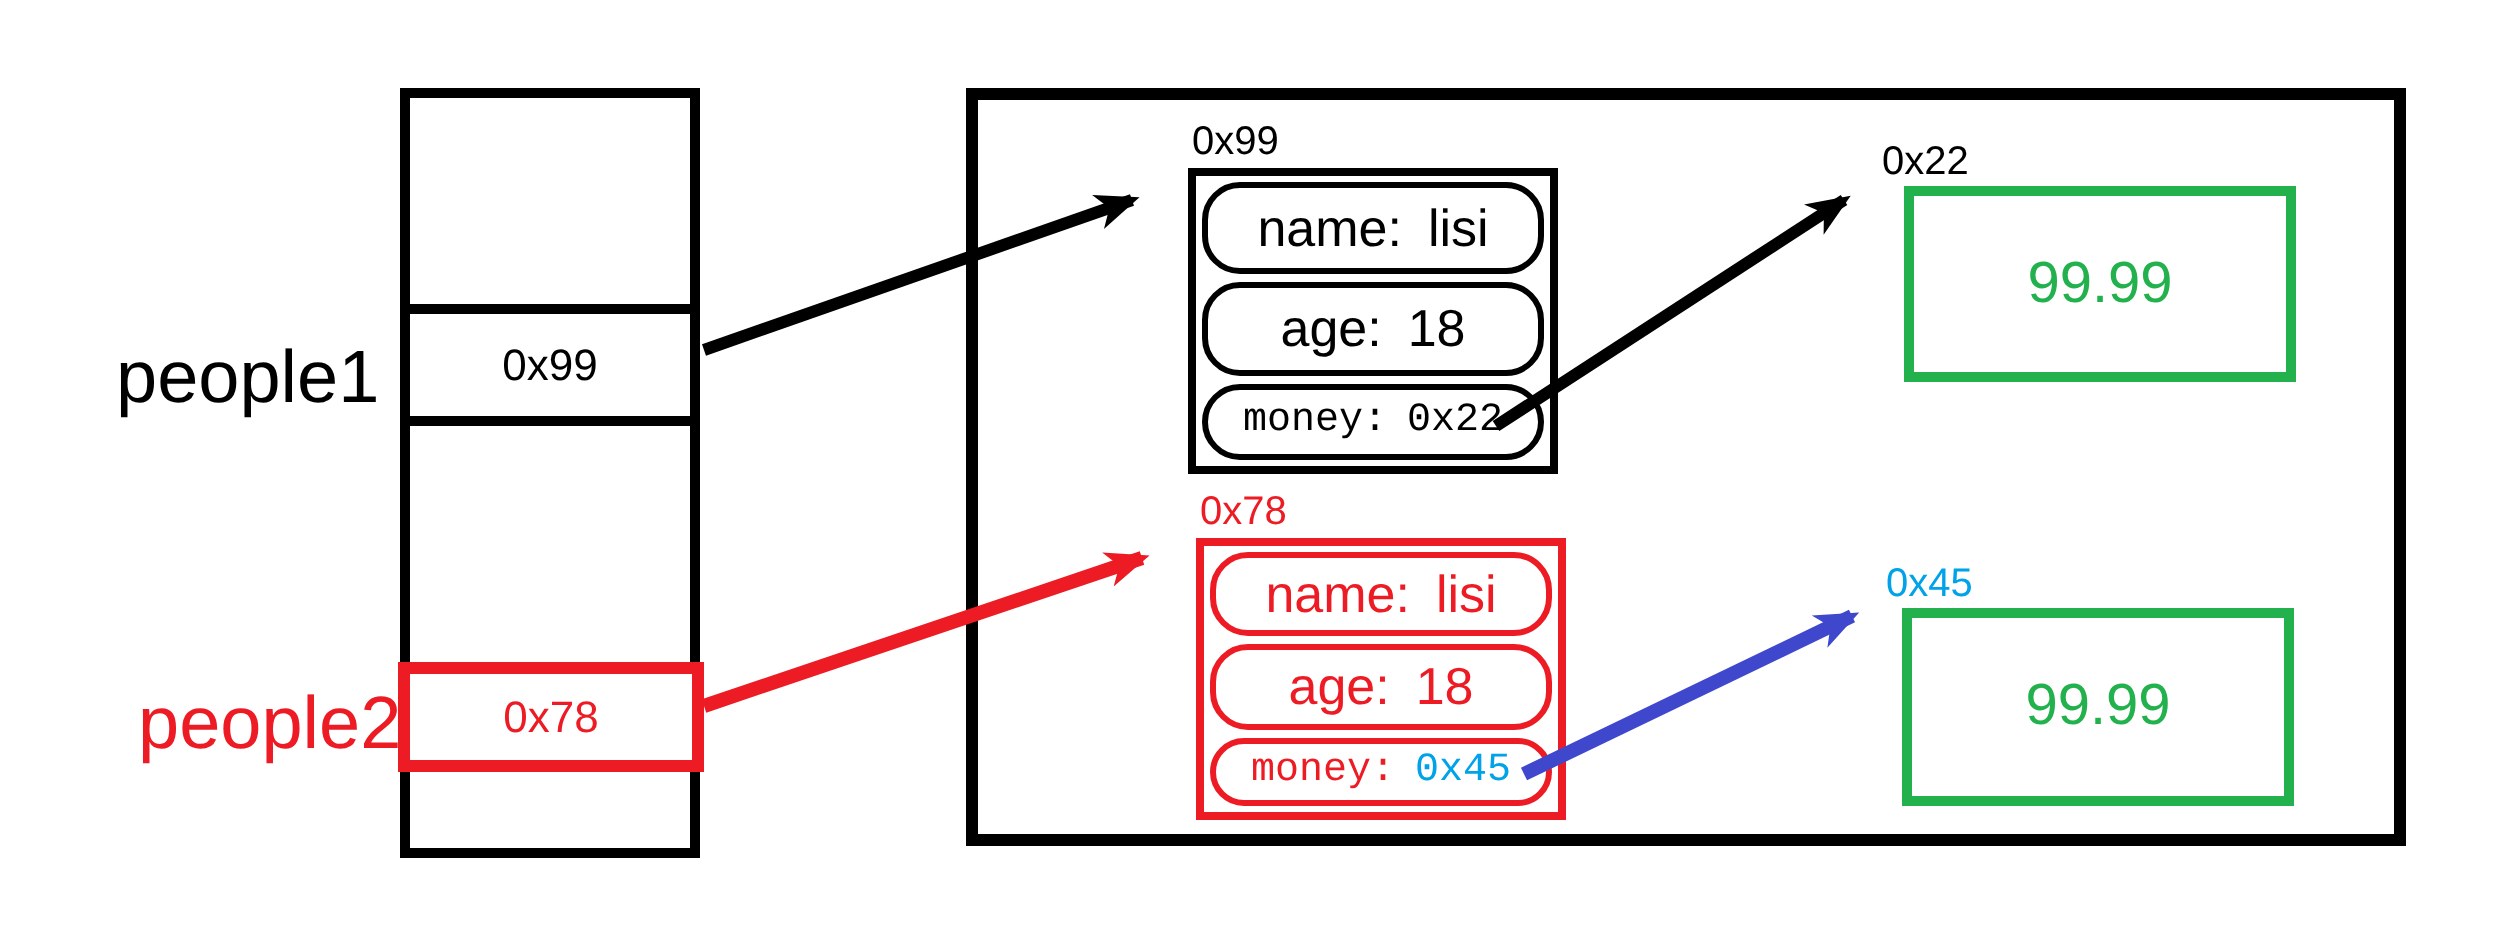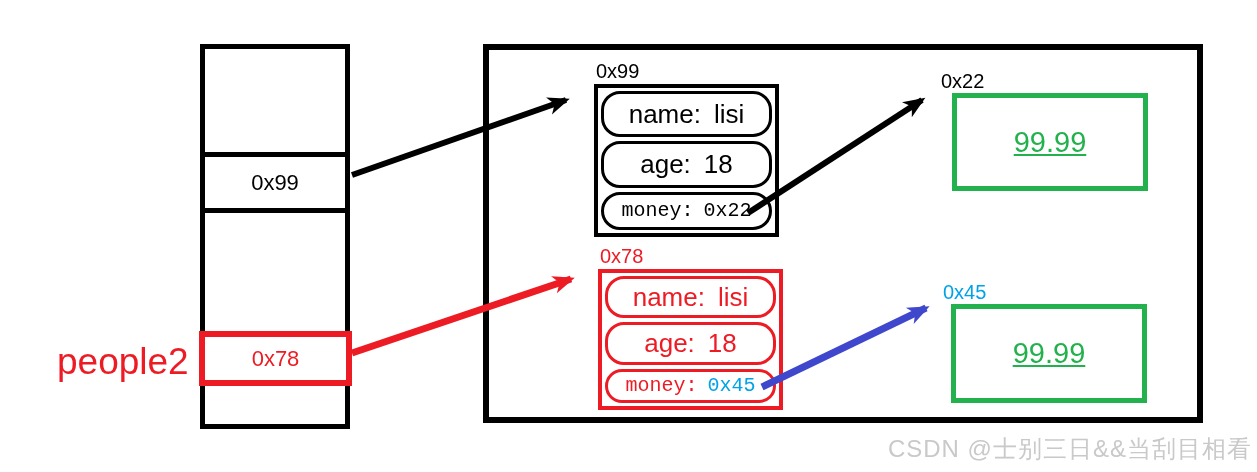--- a/index.html
+++ b/index.html
@@ -6,21 +6,21 @@
     --c-black:#000000; --c-red:#ed1c24; --c-green:#22b14c;
     --c-blue:#3f48cc; --c-lightblue:#00a2e8; --c-watermark:#c9c9c9;
   }
   html,body{margin:0;padding:0;background:#ffffff;}
   body{font-family:"Liberation Sans","DejaVu Sans",sans-serif;}
   .canvas{position:relative;width:1257px;height:472px;background:#ffffff;overflow:hidden;}
 
   
   .var-label{position:absolute;font-size:37px;line-height:1;color:var(--c-black);}
   .var-label.p1{left:58px;top:170px;}
-  .var-label.p2{left:57px;top:343px;color:var(--c-red);}
+  .var-label.p2{left:69px;top:343px;color:var(--c-red);}
 
   
   .stack-box{position:absolute;left:200px;top:44px;width:150px;height:385px;
     border:5px solid var(--c-black);box-sizing:border-box;}
   .stack-divider{position:absolute;left:0;right:0;height:5px;background:var(--c-black);}
   .stack-divider.d1{top:103px;}
   .stack-divider.d2{top:159px;}
   .stack-cell-value{position:absolute;left:0;right:0;top:104px;height:60px;
     display:flex;align-items:center;justify-content:center;font-size:22px;color:var(--c-black);}
   .people2-cell{position:absolute;left:199px;top:331px;width:153px;height:55px;
@@ -47,36 +47,37 @@
   .obj .row{flex:1 1 auto;box-sizing:border-box;display:flex;align-items:center;
     justify-content:center;gap:13px;font-size:26px;border-radius:19px;}
   .obj.o1 .row{border:3px solid var(--c-black);color:var(--c-black);}
   .obj.o2 .row{border:3px solid var(--c-red);color:var(--c-red);}
   .obj .row.money{font-size:20px;gap:10px;font-family:Liberation Mono, monospace;}
   .obj.o2 .row.money .val{color:var(--c-lightblue);}
 
   
   .valbox{position:absolute;box-sizing:border-box;border:5px solid var(--c-green);
     display:flex;align-items:center;justify-content:center;
-    font-size:29px;color:var(--c-green);background:#ffffff;text-decoration:underline;}
+    font-size:29px;color:var(--c-green);background:#ffffff;}
   .valbox.g1{left:952px;top:93px;width:196px;height:98px;}
   .valbox.g2{left:951px;top:304px;width:196px;height:99px;}
 
   
   .arrows{position:absolute;left:0;top:0;width:1257px;height:472px;z-index:3;pointer-events:none;}
 
   
   .watermark{position:absolute;right:5px;top:436px;font-size:24px;line-height:1.1;
     color:var(--c-watermark);letter-spacing:1px;}
 </style>
 </head>
 <body>
 
 <div class="canvas">
 
+  <div class="var-label p1">people1</div>
   <div class="var-label p2">people2</div>
 
   <div class="stack-box">
     <div class="stack-divider d1"></div>
     <div class="stack-divider d2"></div>
     <div class="stack-cell-value">0x99</div>
   </div>
   <div class="people2-cell">
     <span>0x78</span>
   </div>
@@ -136,14 +137,13 @@
       <marker id="ah-blue" markerUnits="userSpaceOnUse" markerWidth="28" markerHeight="28" refX="18" refY="11" orient="auto">
         <path d="M0,2 L22,11 L0,20 L6,11 Z" style="fill:var(--c-blue)"></path>
       </marker>
     </defs>
     <line x1="352" y1="175" x2="566" y2="100" style="stroke:var(--c-black)" stroke-width="6" marker-end="url(#ah-black)"></line>
     <line x1="748" y1="213" x2="922" y2="100" style="stroke:var(--c-black)" stroke-width="6" marker-end="url(#ah-black)"></line>
     <line x1="352" y1="353" x2="571" y2="279" style="stroke:var(--c-red)" stroke-width="7" marker-end="url(#ah-red)"></line>
     <line x1="762" y1="387" x2="926" y2="308" style="stroke:var(--c-blue)" stroke-width="7" marker-end="url(#ah-blue)"></line>
   </svg>
 
-  <div class="watermark">CSDN @士别三日&amp;&amp;当刮目相看</div>
 </div>
 
 </body></html>

